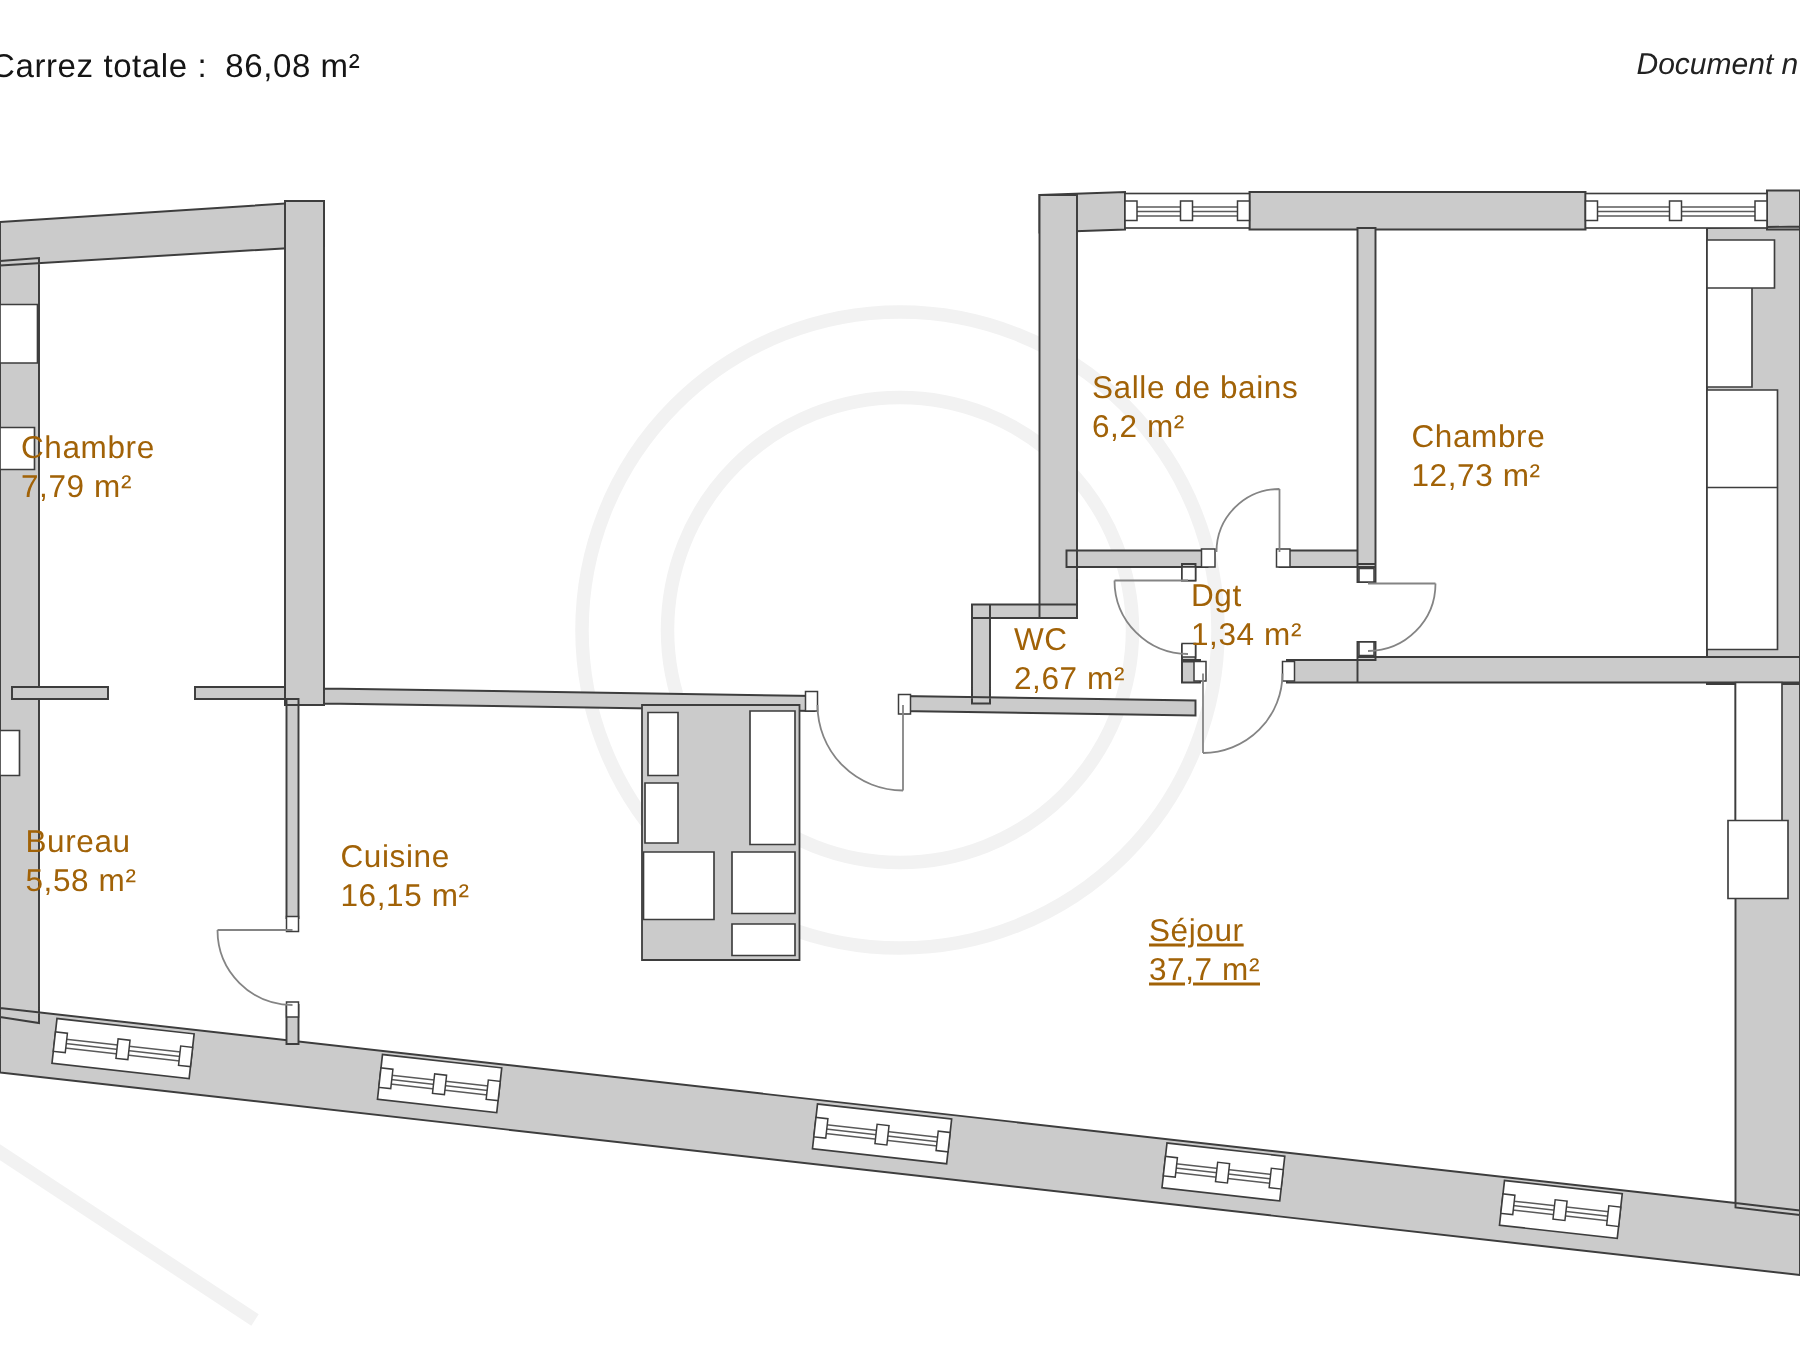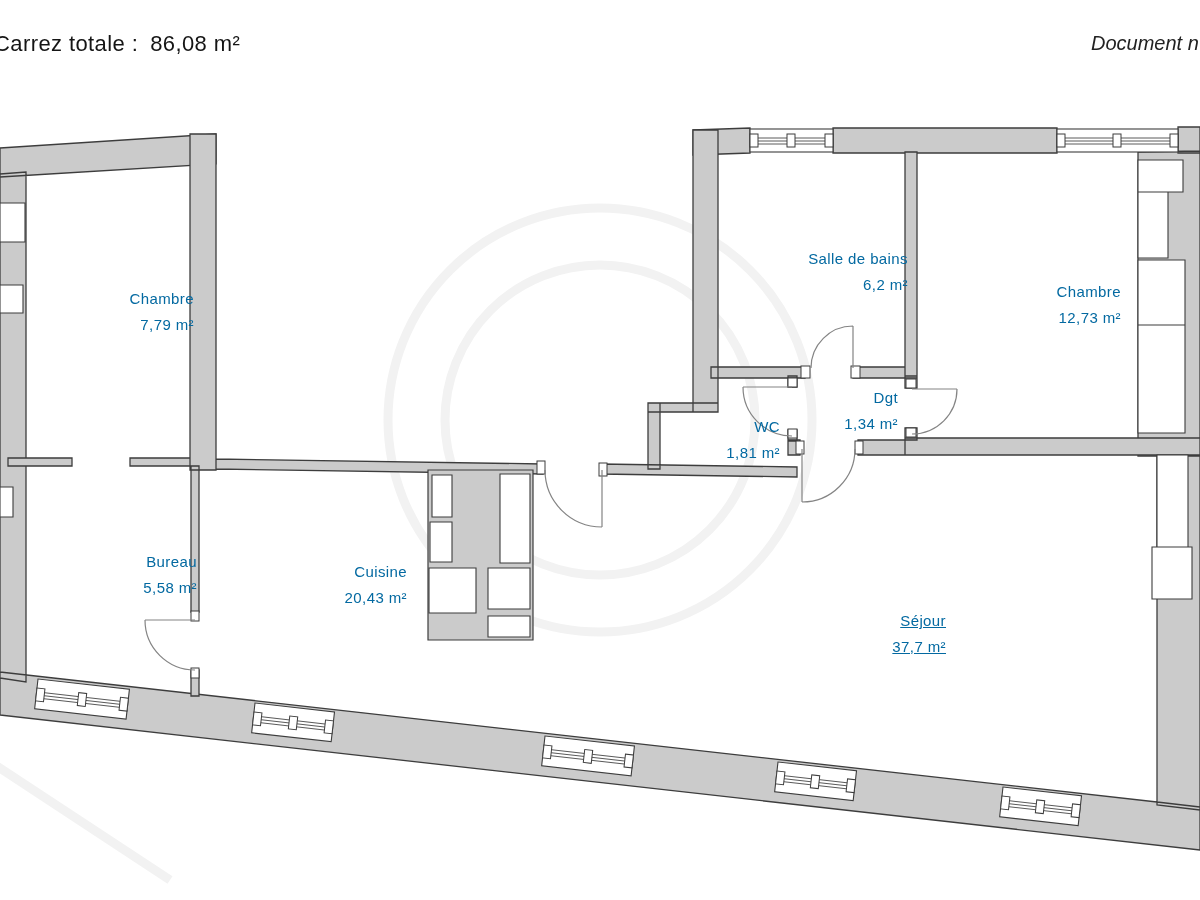--- a/index.html
+++ b/index.html
@@ -12,22 +12,22 @@
   .niche{fill:#ffffff;stroke:#3d3d3d;stroke-width:1.1;}
   .duct{fill:#cbcbcb;stroke:#3d3d3d;stroke-width:1.2;}
   .duct-inset{fill:#ffffff;stroke:#3d3d3d;stroke-width:1.1;}
   .win-gap{fill:#ffffff;stroke:#3d3d3d;stroke-width:1.1;}
   .win-cap{fill:#ffffff;stroke:#3d3d3d;stroke-width:1;}
   .win-line{stroke:#5a5a5a;stroke-width:1;fill:none;}
   .jamb{fill:#ffffff;stroke:#3d3d3d;stroke-width:1;}
   .door{fill:none;stroke:#848484;stroke-width:1.2;}
   .wm{stroke:#f2f2f2;stroke-width:9;fill:none;}
   .room-label{
-    position:absolute;text-align:right;color:#0369a1;
-    font-size:15px;line-height:26px;letter-spacing:.4px;white-space:nowrap;
+    position:absolute;text-align:left;color:#a16207;
+    font-size:21px;line-height:26px;letter-spacing:.4px;white-space:nowrap;
   }
   .header-text{
     position:absolute;left:-6px;top:31px;font-size:22px;color:#151515;letter-spacing:.4px;white-space:nowrap;
   }
   .header-text .value{padding-left:12px;text-align:right;}
   .doc-note{
     position:absolute;left:1091px;top:32px;width:200px;font-size:20px;
     font-style:italic;color:#222222;white-space:nowrap;
   }
 </style>
@@ -201,34 +201,34 @@
   <div>6,2 m²</div>
 </div>
 
 <div class="room-label" style="left:941px;top:279px;width:180px;">
   <div>Chambre</div>
   <div>12,73 m²</div>
 </div>
 
 <div class="room-label" style="left:676px;top:414px;width:104px;">
   <div>WC</div>
-  <div>1,81 m²</div>
+  <div>2,67 m²</div>
 </div>
 
 <div class="room-label" style="left:794px;top:385px;width:104px;">
   <div>Dgt</div>
   <div>1,34 m²</div>
 </div>
 
 <div class="room-label" style="left:17px;top:549px;width:180px;">
   <div>Bureau</div>
   <div>5,58 m²</div>
 </div>
 
 <div class="room-label" style="left:227px;top:559px;width:180px;">
   <div>Cuisine</div>
-  <div>20,43 m²</div>
+  <div>16,15 m²</div>
 </div>
 
 <div class="room-label" style="left:766px;top:608px;width:180px;text-decoration:underline;">
   <div>Séjour</div>
   <div>37,7 m²</div>
 </div>
 
 </body></html>

